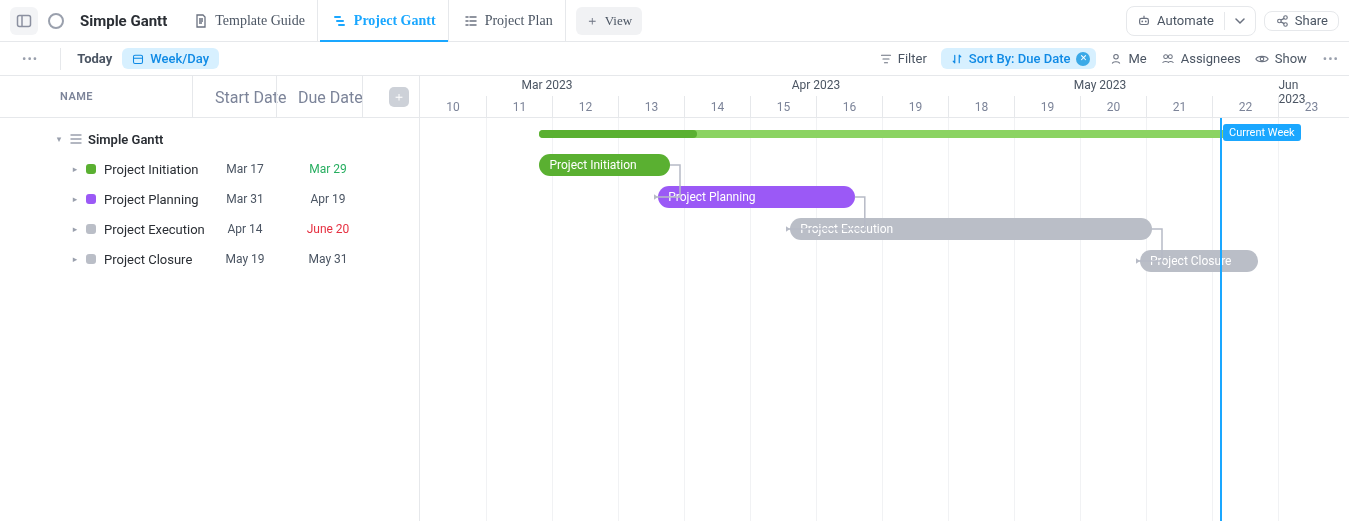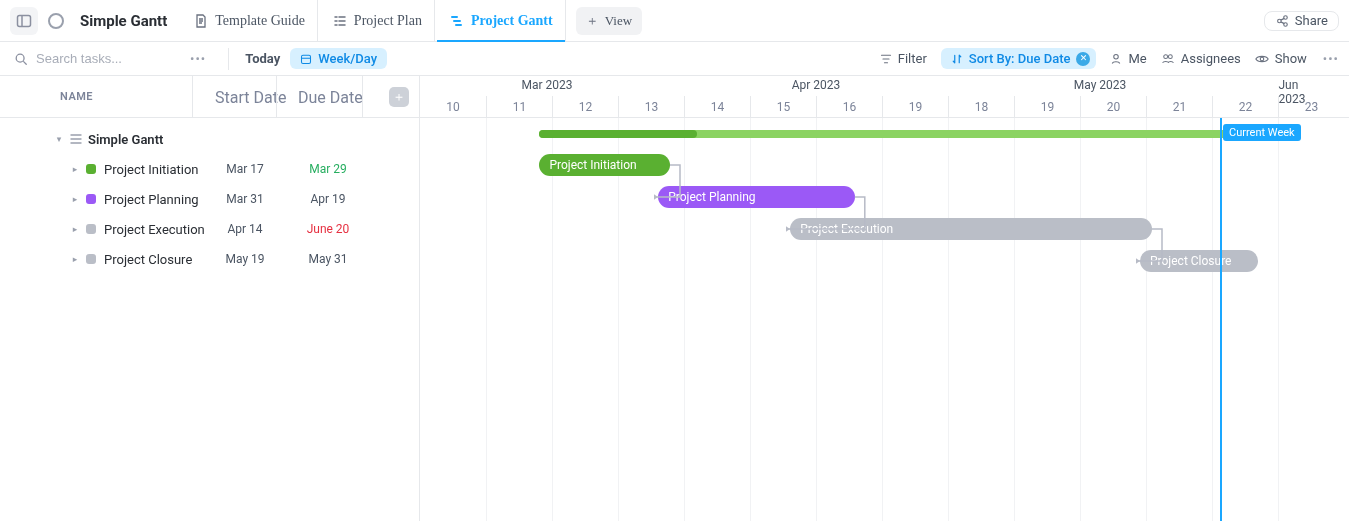--- a/index.html
+++ b/index.html
@@ -231,59 +231,69 @@
   </div>
 
   <div class="tabs">
     <div class="tab">
       <svg width="16" height="16" viewBox="0 0 16 16">
           <path d="M4 2h6l2 2v10H4z" fill="none" stroke="#6b7280" stroke-width="1.3"></path>
           <path d="M6 6h4M6 8h4M6 10h3" stroke="#6b7280" stroke-width="1.3"></path>
         </svg>
       <span>Template Guide</span>
     </div>
+    <div class="tab active">
+      <svg width="16" height="16" viewBox="0 0 16 16">
+          <path d="M3 4h5M5 8h6M7 12h5" stroke="#1aa7ff" stroke-width="2" stroke-linecap="round"></path>
+        </svg>
+      <span>Project Gantt</span>
+    </div>
     <div class="tab">
       <svg width="16" height="16" viewBox="0 0 16 16">
           <path d="M3 4h2M3 8h2M3 12h2M7 4h6M7 8h6M7 12h6" stroke="#6b7280" stroke-width="1.5" stroke-linecap="round"></path>
         </svg>
       <span>Project Plan</span>
     </div>
-    <div class="tab active">
-      <svg width="16" height="16" viewBox="0 0 16 16">
-          <path d="M3 4h5M5 8h6M7 12h5" stroke="#1aa7ff" stroke-width="2" stroke-linecap="round"></path>
-        </svg>
-      <span>Project Gantt</span>
-    </div>
     <div class="add-view">
       <span style="font-size:13px;color:#6b7280;">＋</span>
       <span>View</span>
     </div>
   </div>
 
   <div class="right-group">
+    <div class="automate-btn">
+      <div class="part">
+        <svg width="14" height="14" viewBox="0 0 16 16">
+            <rect x="3" y="5" width="10" height="7" rx="2" stroke="#6b7280" stroke-width="1.4" fill="none"></rect>
+            <circle cx="6" cy="8.5" r="1" fill="#6b7280"></circle>
+            <circle cx="10" cy="8.5" r="1" fill="#6b7280"></circle>
+            <line x1="8" y1="2" x2="8" y2="5" stroke="#6b7280" stroke-width="1.4"></line>
+          </svg>
+        <span>Automate</span>
+      </div>
+      <div class="divider"></div>
+      <div class="part">
+        <svg width="10" height="10" viewBox="0 0 10 10">
+            <path d="M1 3l4 4 4-4" stroke="#6b7280" stroke-width="1.5" fill="none" stroke-linecap="round"></path>
+          </svg>
+      </div>
+    </div>
     <div class="share-btn">
       <svg width="14" height="14" viewBox="0 0 16 16">
           <circle cx="5" cy="8" r="2" stroke="#6b7280" stroke-width="1.3" fill="none"></circle>
           <circle cx="12" cy="4" r="2" stroke="#6b7280" stroke-width="1.3" fill="none"></circle>
           <circle cx="12" cy="12" r="2" stroke="#6b7280" stroke-width="1.3" fill="none"></circle>
           <path d="M6.6 7l4-2M6.6 9l4 2" stroke="#6b7280" stroke-width="1.3"></path>
         </svg>
       <span>Share</span>
     </div>
   </div>
 </div>
 
 <div class="toolbar">
-  <div class="search-wrap">
-    <svg width="14" height="14" viewBox="0 0 16 16">
-        <circle cx="7" cy="7" r="4.5" stroke="#8b90a0" stroke-width="1.5" fill="none"></circle>
-        <line x1="11" y1="11" x2="14" y2="14" stroke="#8b90a0" stroke-width="1.5" stroke-linecap="round"></line>
-      </svg>
-    <input class="search-input" placeholder="Search tasks..." style="">
-  </div>
   <span class="dots">•••</span>
   <span class="vsep"></span>
   <span class="link-btn">Today</span>
   <span class="pill">
     <svg width="12" height="12" viewBox="0 0 16 16">
         <rect x="2" y="3" width="12" height="11" rx="2" stroke="#0f8ae5" stroke-width="1.4" fill="none"></rect>
         <line x1="2" y1="7" x2="14" y2="7" stroke="#0f8ae5" stroke-width="1.4"></line>
       </svg>
     <span>Week/Day</span>
   </span>

